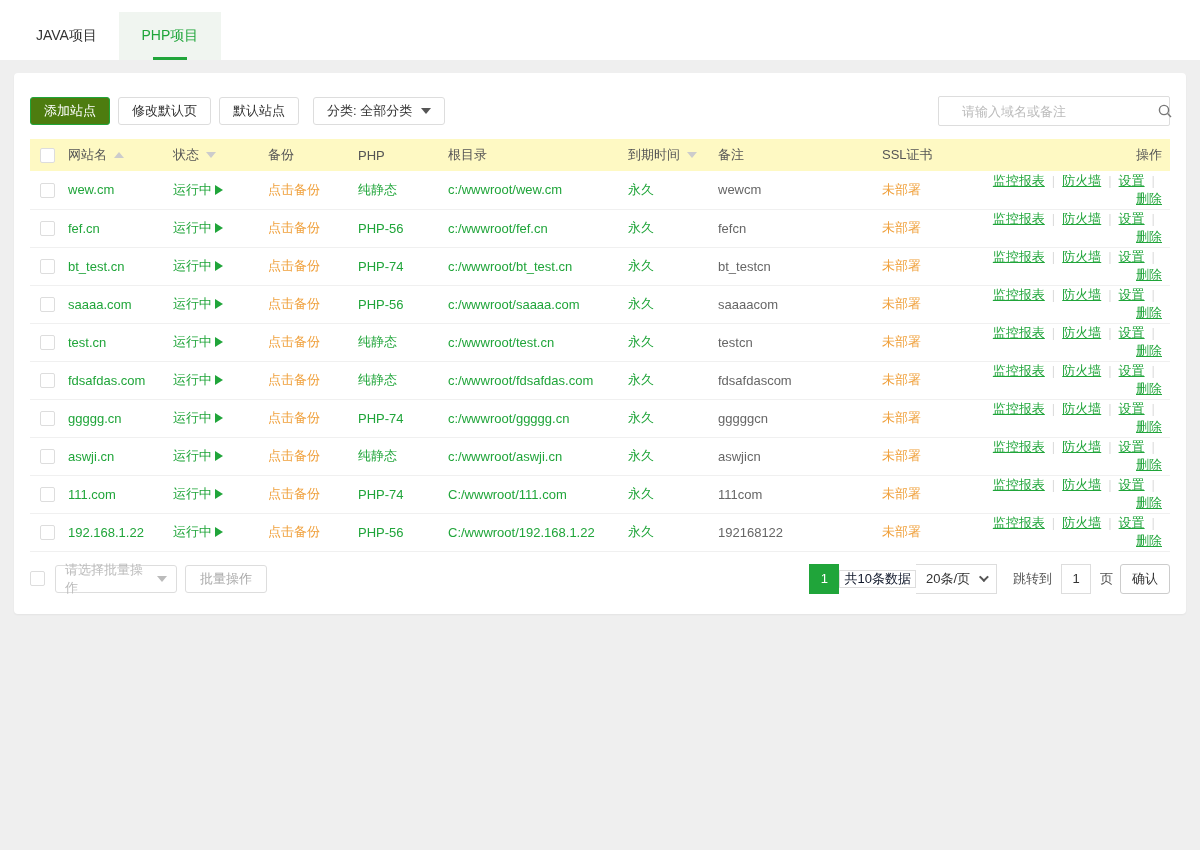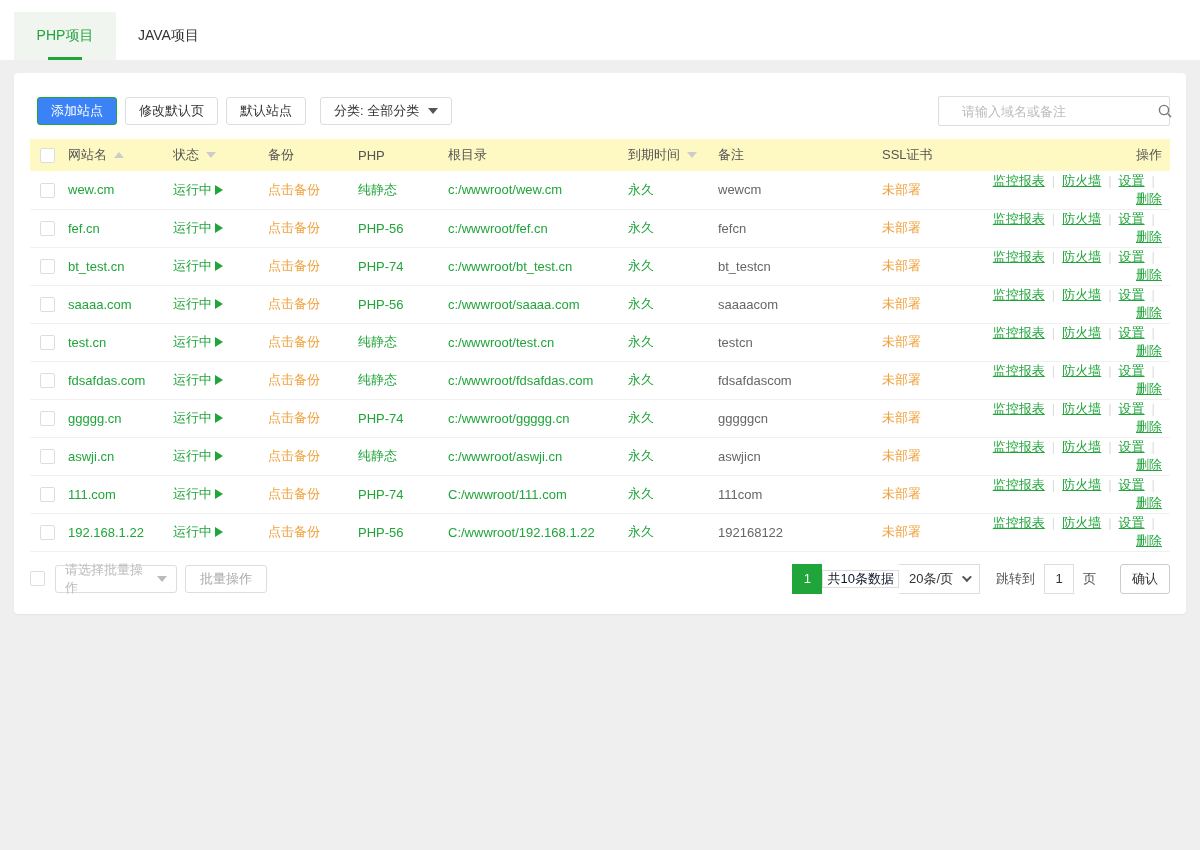--- a/index.html
+++ b/index.html
@@ -30,21 +30,21 @@
     padding:23px 16px 20px; box-shadow:0 1px 2px rgba(0,0,0,0.05);
   }
 
   
   .toolbar { display:flex; align-items:center; margin-bottom:13px; }
   .btn {
     height:28px; padding:0 13px; border:1px solid #ddd; background:#fff;
     border-radius:3px; font-size:13px; color:#333; margin-right:8px;
     cursor:pointer; display:inline-flex; align-items:center; font-family:inherit;
   }
-  .btn-primary { background:#3b82f6; border-color:#20a53a; color:#fff;margin-left:7px; }
+  .btn-primary { background:#4d7c0f; border-color:#20a53a; color:#fff; }
   .dropdown { margin-left:6px; }
   .caret-down {
     width:0; height:0; border-left:5px solid transparent; border-right:5px solid transparent;
     border-top:6px solid #555; margin-left:9px;
   }
   .caret-down.muted { border-top-color:#bbb; }
   .search-wrap {
     margin-left:auto; width:232px; height:30px; border:1px solid #ddd;
     border-radius:2px; display:flex; align-items:center; background:#fff;padding-left:13px;
   }
@@ -120,32 +120,32 @@
     transform:rotate(45deg) translateY(-2px); margin-left:9px;
   }
   .jump-label { margin-left:16px; color:#555; }
   .jump-input {
     width:30px; height:30px; border:1px solid #ddd; text-align:center;
     margin:0 9px; color:#333; font-size:13px; outline:none; font-family:inherit; background:#fff;
   }
   .page-unit { color:#555; }
   .confirm-btn {
     height:30px; padding:4px 11px; border:1px solid #ccc; border-radius:3px;
-    background:#fff; color:#333; margin-left:24px; cursor:pointer; font-family:inherit; font-size:13px;
+    background:#fff; color:#333; margin-left:7px; cursor:pointer; font-family:inherit; font-size:13px;
   }
 </style>
 </head>
 <body>
 
 <div class="tabbar">
+  <div class="tab">
+    <span>JAVA项目</span>
+  </div>
   <div class="tab active">
     <span>PHP项目</span>
-  </div>
-  <div class="tab">
-    <span>JAVA项目</span>
   </div>
 </div>
 
 <div class="panel">
 
   <div class="toolbar">
     <button class="btn btn-primary">添加站点</button>
     <button class="btn">修改默认页</button>
     <button class="btn">默认站点</button>
     <div class="btn dropdown">

